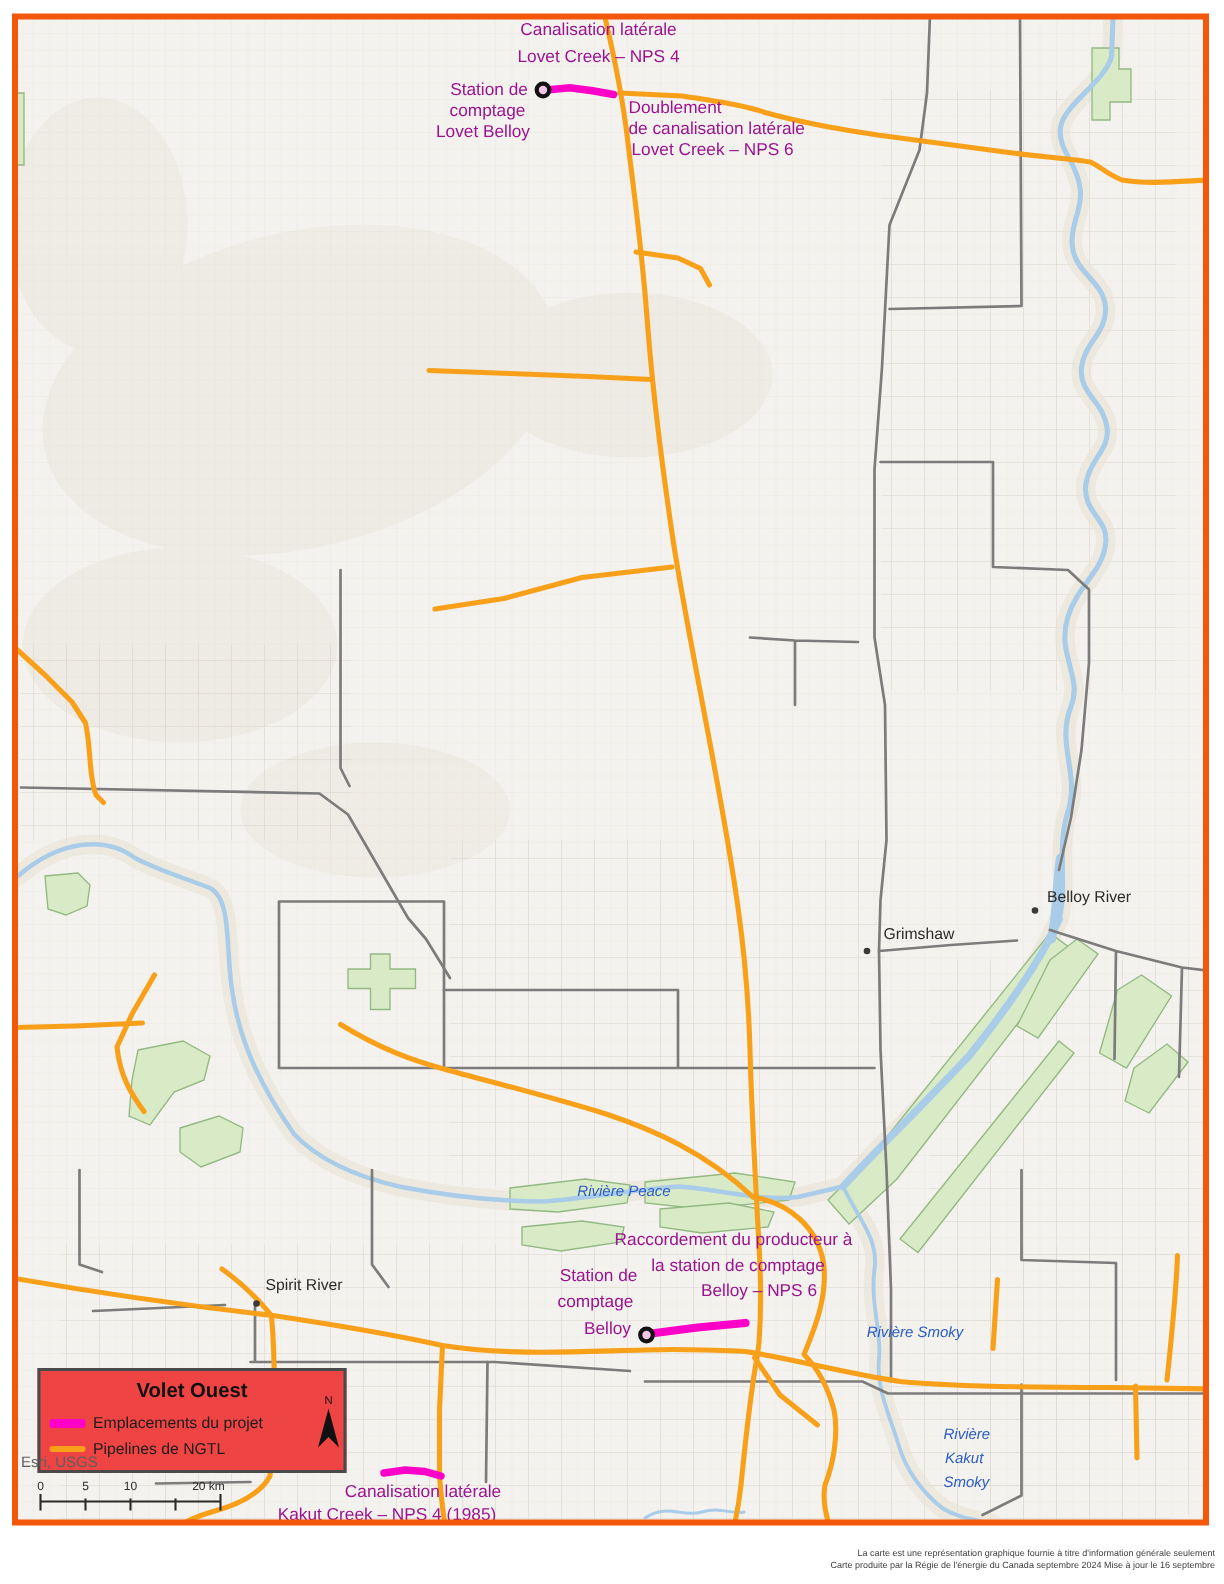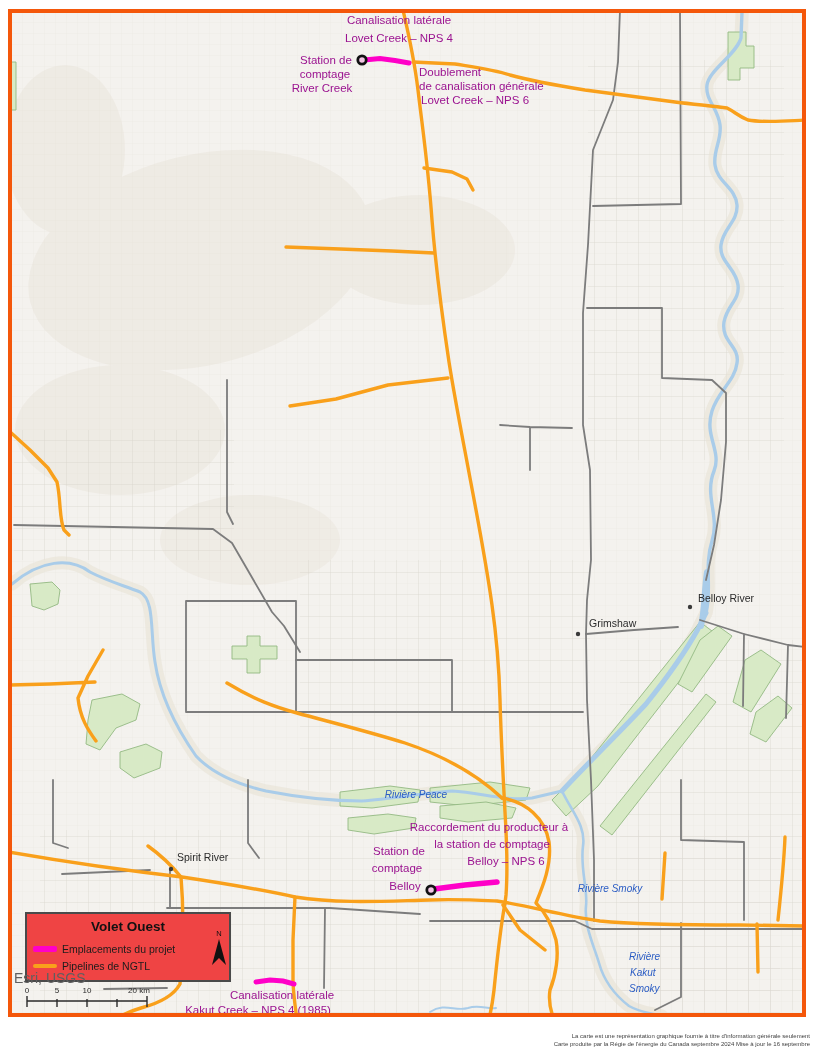--- a/index.html
+++ b/index.html
@@ -17,21 +17,21 @@
   .legend-title{position:absolute;left:0;right:0;top:5px;text-align:center;font-weight:bold;
           font-size:13.5px;color:#111;}
   .legend-item{position:absolute;left:6px;height:12px;display:flex;align-items:center;}
   .legend-item .swatch{width:24px;height:4.5px;border-radius:2px;margin-right:5px;}
   .legend-item .swatch.project{background:#FF00C8;height:5.5px;}
   .legend-item .swatch.pipeline{background:#F9A01B;}
   .legend-item .itm-label{font-size:10.5px;color:#1c1c1c;}
   .north{position:absolute;left:208px;top:930px;width:22px;text-align:center;}
   .north .n{font-size:7.5px;color:#111;display:block;line-height:7px;}
   .scale-labels span{position:absolute;font-size:8px;color:#2b2b2b;transform:translateX(-50%);}
-  .credit{position:absolute;left:14px;top:970px;font-size:14px;color:#5f5f5f;}
+  .credit{position:absolute;left:14px;top:970px;font-size:10px;color:#5f5f5f;}
   .disclaimer{position:absolute;right:6px;top:1032px;text-align:right;font-size:6px;
           color:#3f3f3f;line-height:8px;}
   .border-frame{position:absolute;left:8px;top:9px;width:798px;height:1008px;
           border:4.5px solid #F4570A;box-sizing:border-box;pointer-events:none;}
 </style>
 </head>
 <body>
 
 <div class="stage">
 
@@ -158,23 +158,23 @@
       </g>
 
       <path d="M27,1001 H147 M27,996 V1007 M57,999 V1007 M87,999 V1007 M117,999 V1007 M147,996 V1007" fill="none" stroke="#2b2b2b" stroke-width="1.4"></path>
     </g>
   </svg>
 
   <div class="lbl anno ctr" style="left:399px;top:14px">Canalisation latérale</div>
   <div class="lbl anno ctr" style="left:399px;top:32px">Lovet Creek – NPS 4</div>
   <div class="lbl anno ctr" style="left:326px;top:54px">Station de</div>
   <div class="lbl anno ctr" style="left:325px;top:68px">comptage</div>
-  <div class="lbl anno ctr" style="left:322px;top:82px">River Creek</div>
+  <div class="lbl anno ctr" style="left:322px;top:82px">Lovet Belloy</div>
   <div class="lbl anno" style="left:419px;top:66px">Doublement</div>
-  <div class="lbl anno" style="left:419px;top:80px">de canalisation générale</div>
+  <div class="lbl anno" style="left:419px;top:80px">de canalisation latérale</div>
   <div class="lbl anno" style="left:421px;top:94px">Lovet Creek – NPS 6</div>
   <div class="lbl anno ctr" style="left:489px;top:821px">Raccordement du producteur à</div>
   <div class="lbl anno ctr" style="left:492px;top:838px">la station de comptage</div>
   <div class="lbl anno ctr" style="left:506px;top:855px">Belloy – NPS 6</div>
   <div class="lbl anno ctr" style="left:399px;top:845px">Station de</div>
   <div class="lbl anno ctr" style="left:397px;top:862px">comptage</div>
   <div class="lbl anno ctr" style="left:405px;top:880px">Belloy</div>
   <div class="lbl anno ctr" style="left:282px;top:989px">Canalisation latérale</div>
   <div class="lbl anno ctr" style="left:258px;top:1004px">Kakut Creek – NPS 4 (1985)</div>
 

